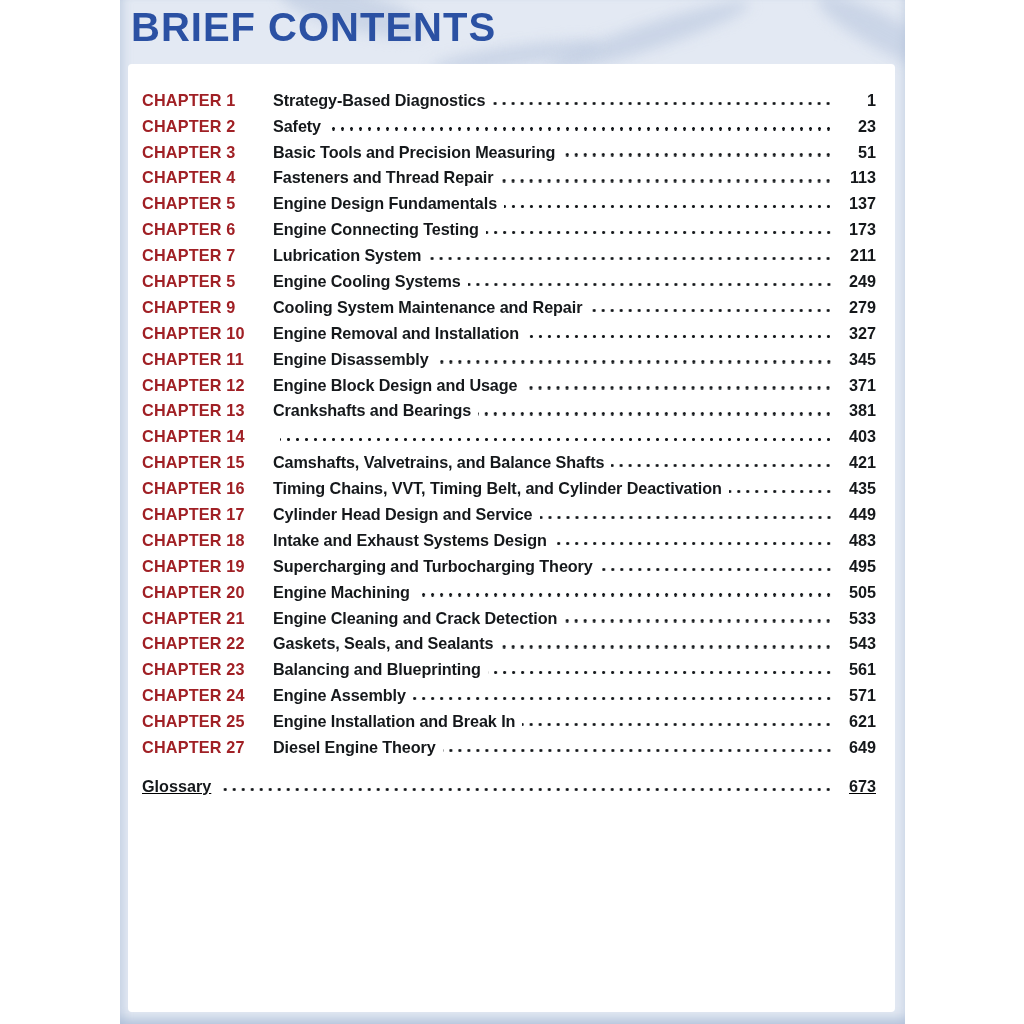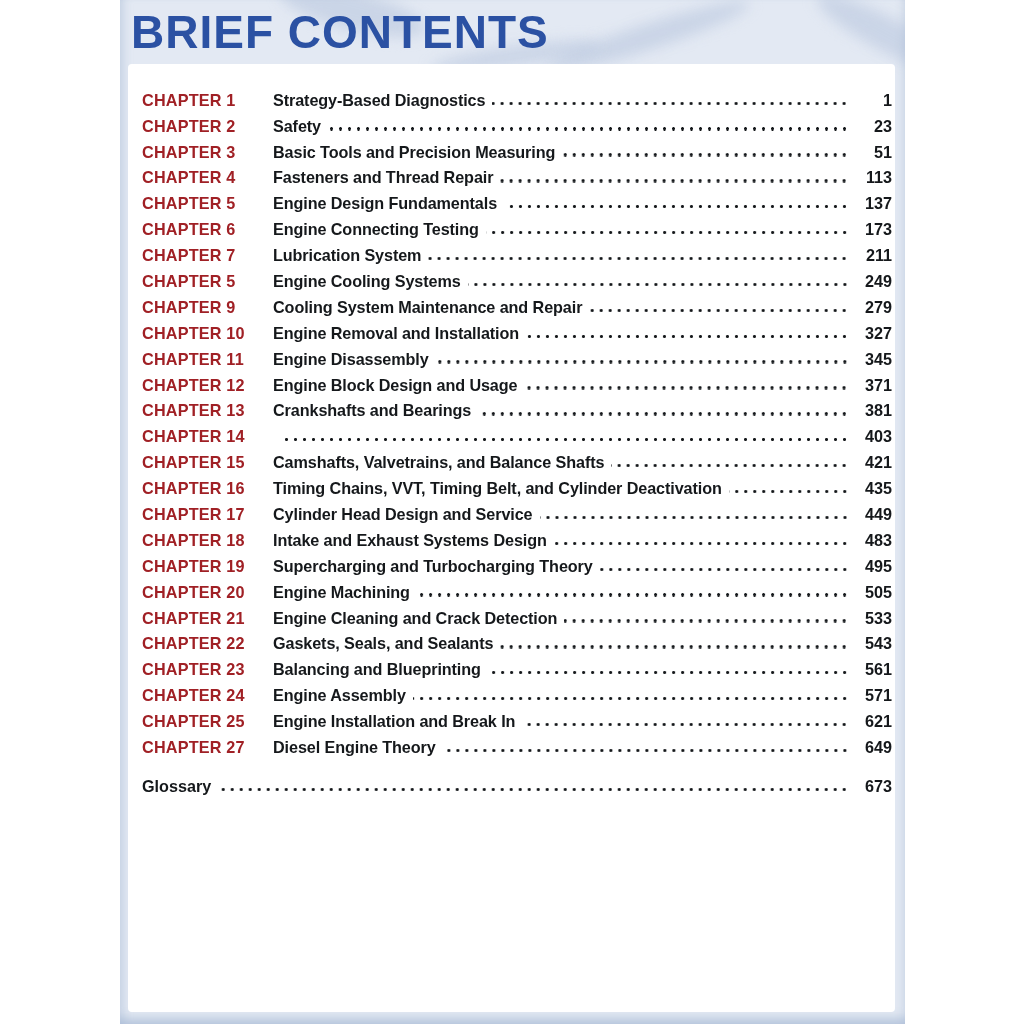--- a/index.html
+++ b/index.html
@@ -45,42 +45,42 @@
   }
   .wm1 { left: 420px; top: 24px; width: 215px; height: 26px; transform: rotate(-18deg); }
   .wm2 { left: 688px; top: 18px; width: 160px; height: 34px; transform: rotate(28deg); }
   .wm3 { left: 158px; top: -8px; width: 150px; height: 38px; transform: rotate(14deg); }
   .wm4 { left: 310px; top: 46px; width: 170px; height: 20px; transform: rotate(-8deg); }
 
   .title {
     position: absolute;
     left: 11px;
     top: 5px;
-    font-size: 46px;
+    font-size: 40px;
     font-weight: 900;
     letter-spacing: 1px;
     color: var(--accent-blue);
     white-space: nowrap;
   }
 
   
   .card {
     position: absolute;
     left: 8px;
     top: 64px;
     width: 767px;
     height: 948px;
     background: #ffffff;
     border-radius: 4px;
   }
 
   .toc {
     position: absolute;
     left: 14px;
-    right: 3px;
+    right: 19px;
     top: 19px;
   }
 
   .row {
     display: flex;
     align-items: flex-end;
     height: 25.9px;
   }
   .row span {
     font-size: 16.2px;
@@ -106,21 +106,21 @@
     background-repeat: repeat-x;
     background-position: right bottom;
   }
   .page-num {
     flex: 0 0 auto;
     min-width: 34px;
     text-align: right;
   }
 
   .backmatter { margin-top: 9px; }
-  .back-row { height: 30px; }
+  .back-row { height: 30px; text-decoration: underline; }
 </style>
 </head>
 <body>
 
 <div class="scan">
   <div class="page">
     <div class="wm wm1"></div>
     <div class="wm wm2"></div>
     <div class="wm wm3"></div>
     <div class="wm wm4"></div>

